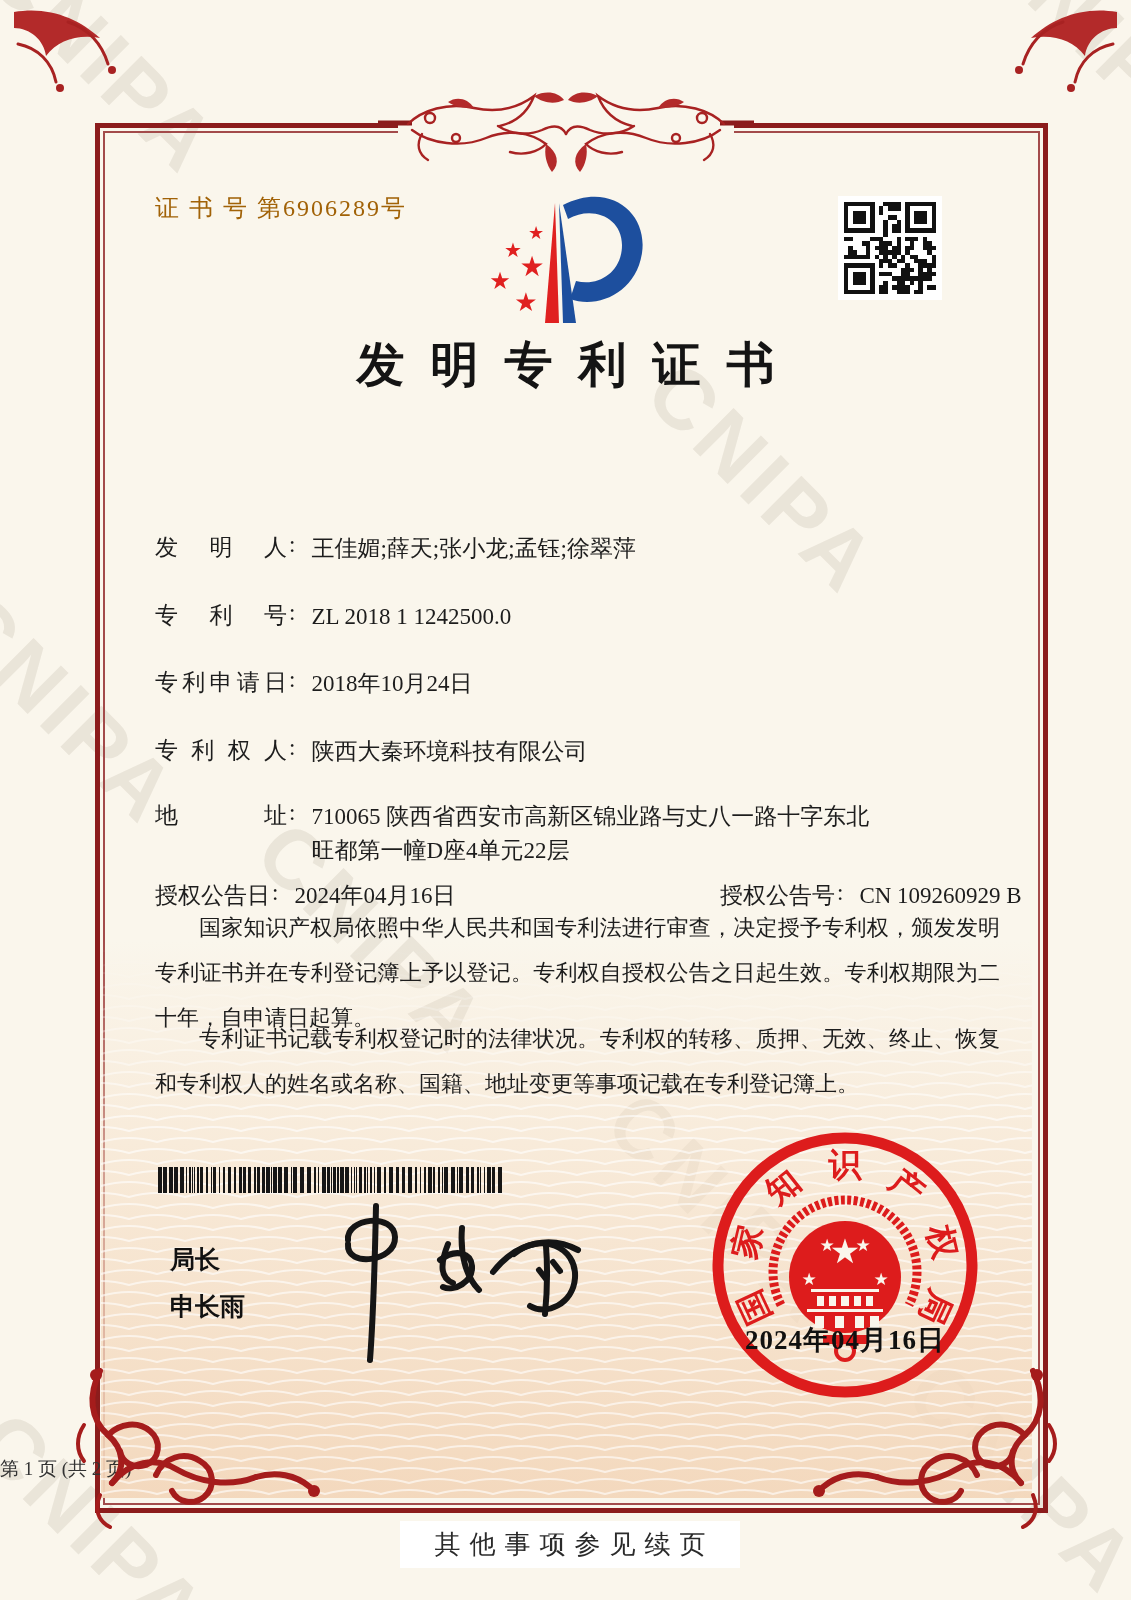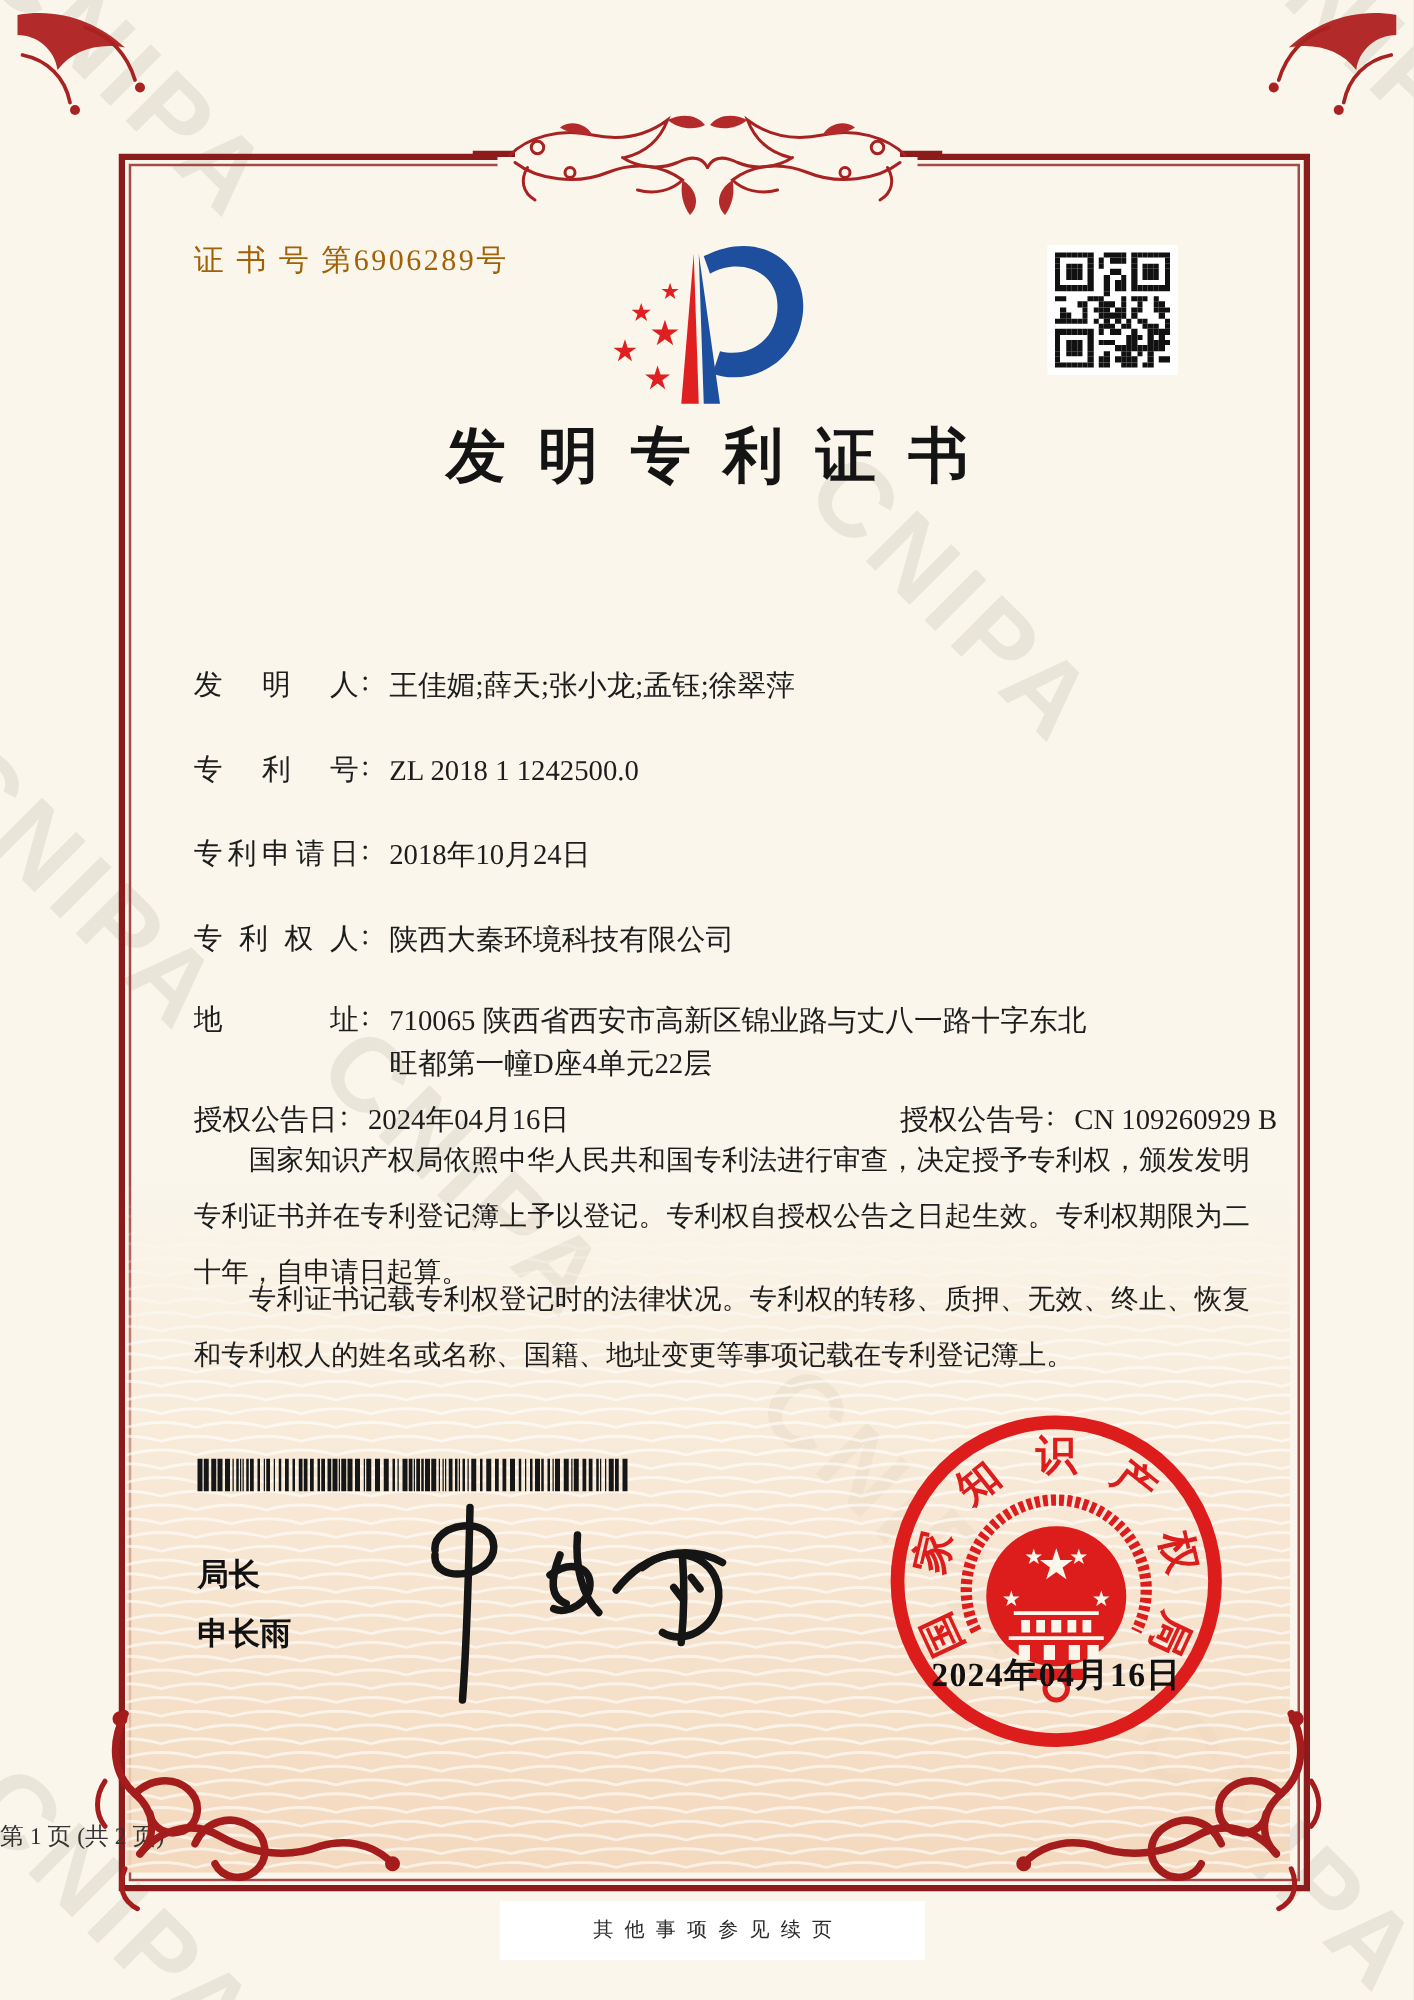--- a/index.html
+++ b/index.html
@@ -23,28 +23,28 @@
          letter-spacing:26px;text-indent:26px;color:#141414;}
   .frow{position:absolute;left:155px;font-size:23px;color:#1d1d1d;}
   .flabel{display:inline-block;width:132px;text-align:justify;text-align-last:justify;vertical-align:top;}
   .fcolon{display:inline-block;margin:0 16px 0 2px;vertical-align:top;}
   .fvalue{display:inline-block;max-width:620px;line-height:34px;vertical-align:top;}
   .grant2{position:absolute;left:565px;top:0;white-space:nowrap;}
   .para{position:absolute;left:155px;width:845px;font-size:22px;line-height:45px;text-indent:2em;
         text-align:justify;color:#1d1d1d;}
   .barcode{position:absolute;left:158px;top:1167px;height:26px;display:flex;align-items:stretch;}
   .barcode div{background:#161616;}
-  .officer{position:absolute;left:158px;font-size:25px;font-weight:bold;
+  .officer{position:absolute;left:170px;font-size:25px;font-weight:bold;
            font-family:"Liberation Sans","DejaVu Sans",sans-serif;color:#111;}
   .seal-date{position:absolute;left:705px;top:1322px;width:280px;text-align:center;font-size:27px;
              font-weight:bold;letter-spacing:1px;color:#101010;z-index:4;}
   .page-indicator{position:absolute;left:0;width:965px;top:1456px;text-align:left;font-size:19px;color:#333;z-index:4;}
   .footer-strip{position:absolute;left:400px;top:1521px;width:340px;height:47px;background:#ffffff;z-index:4;
                 display:flex;align-items:center;justify-content:center;}
-  .footer-strip span{font-size:16px;letter-spacing:9px;text-indent:9px;color:#2a2a2a;}
+  .footer-strip span{font-size:26px;letter-spacing:9px;text-indent:9px;color:#2a2a2a;}
   .qr-box{position:absolute;left:838px;top:196px;width:104px;height:104px;background:#fff;z-index:3;
           display:flex;align-items:center;justify-content:center;}
   .qr{display:grid;grid-template-columns:repeat(21,1fr);width:92px;height:92px;}
   .qr i{display:block;}
   .qr i.on{background:#111;}
   svg{display:block;}
 </style>
 </head>
 <body>
 

